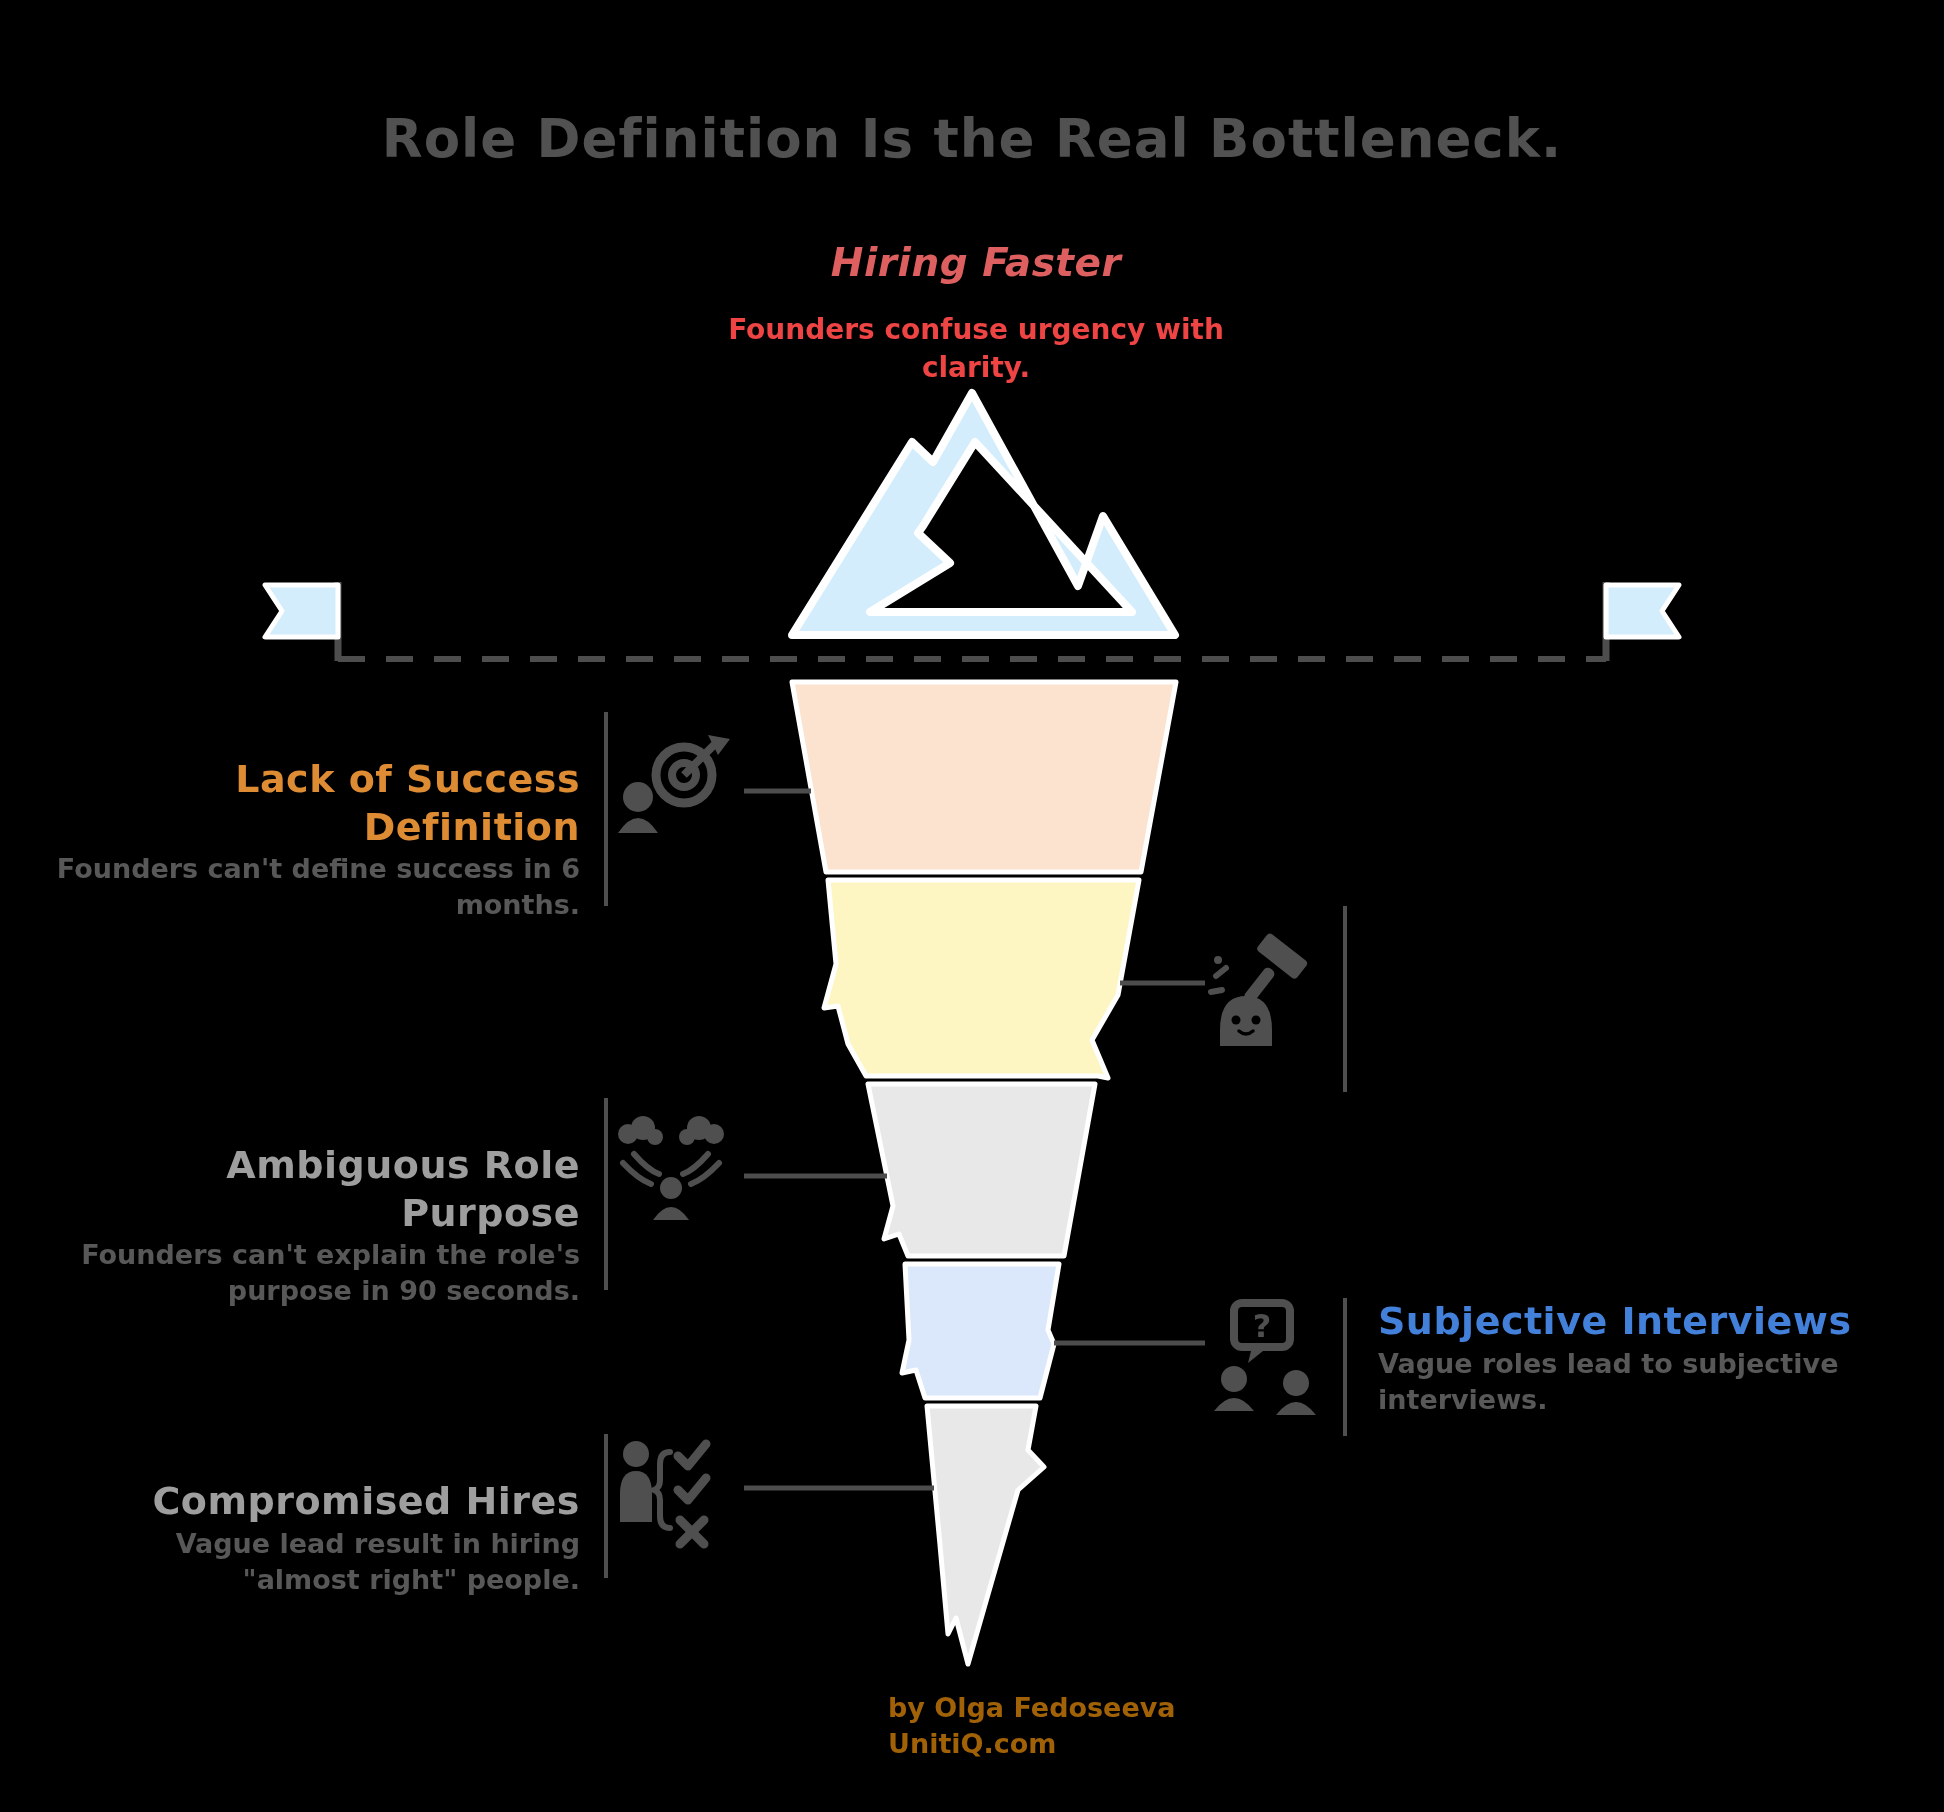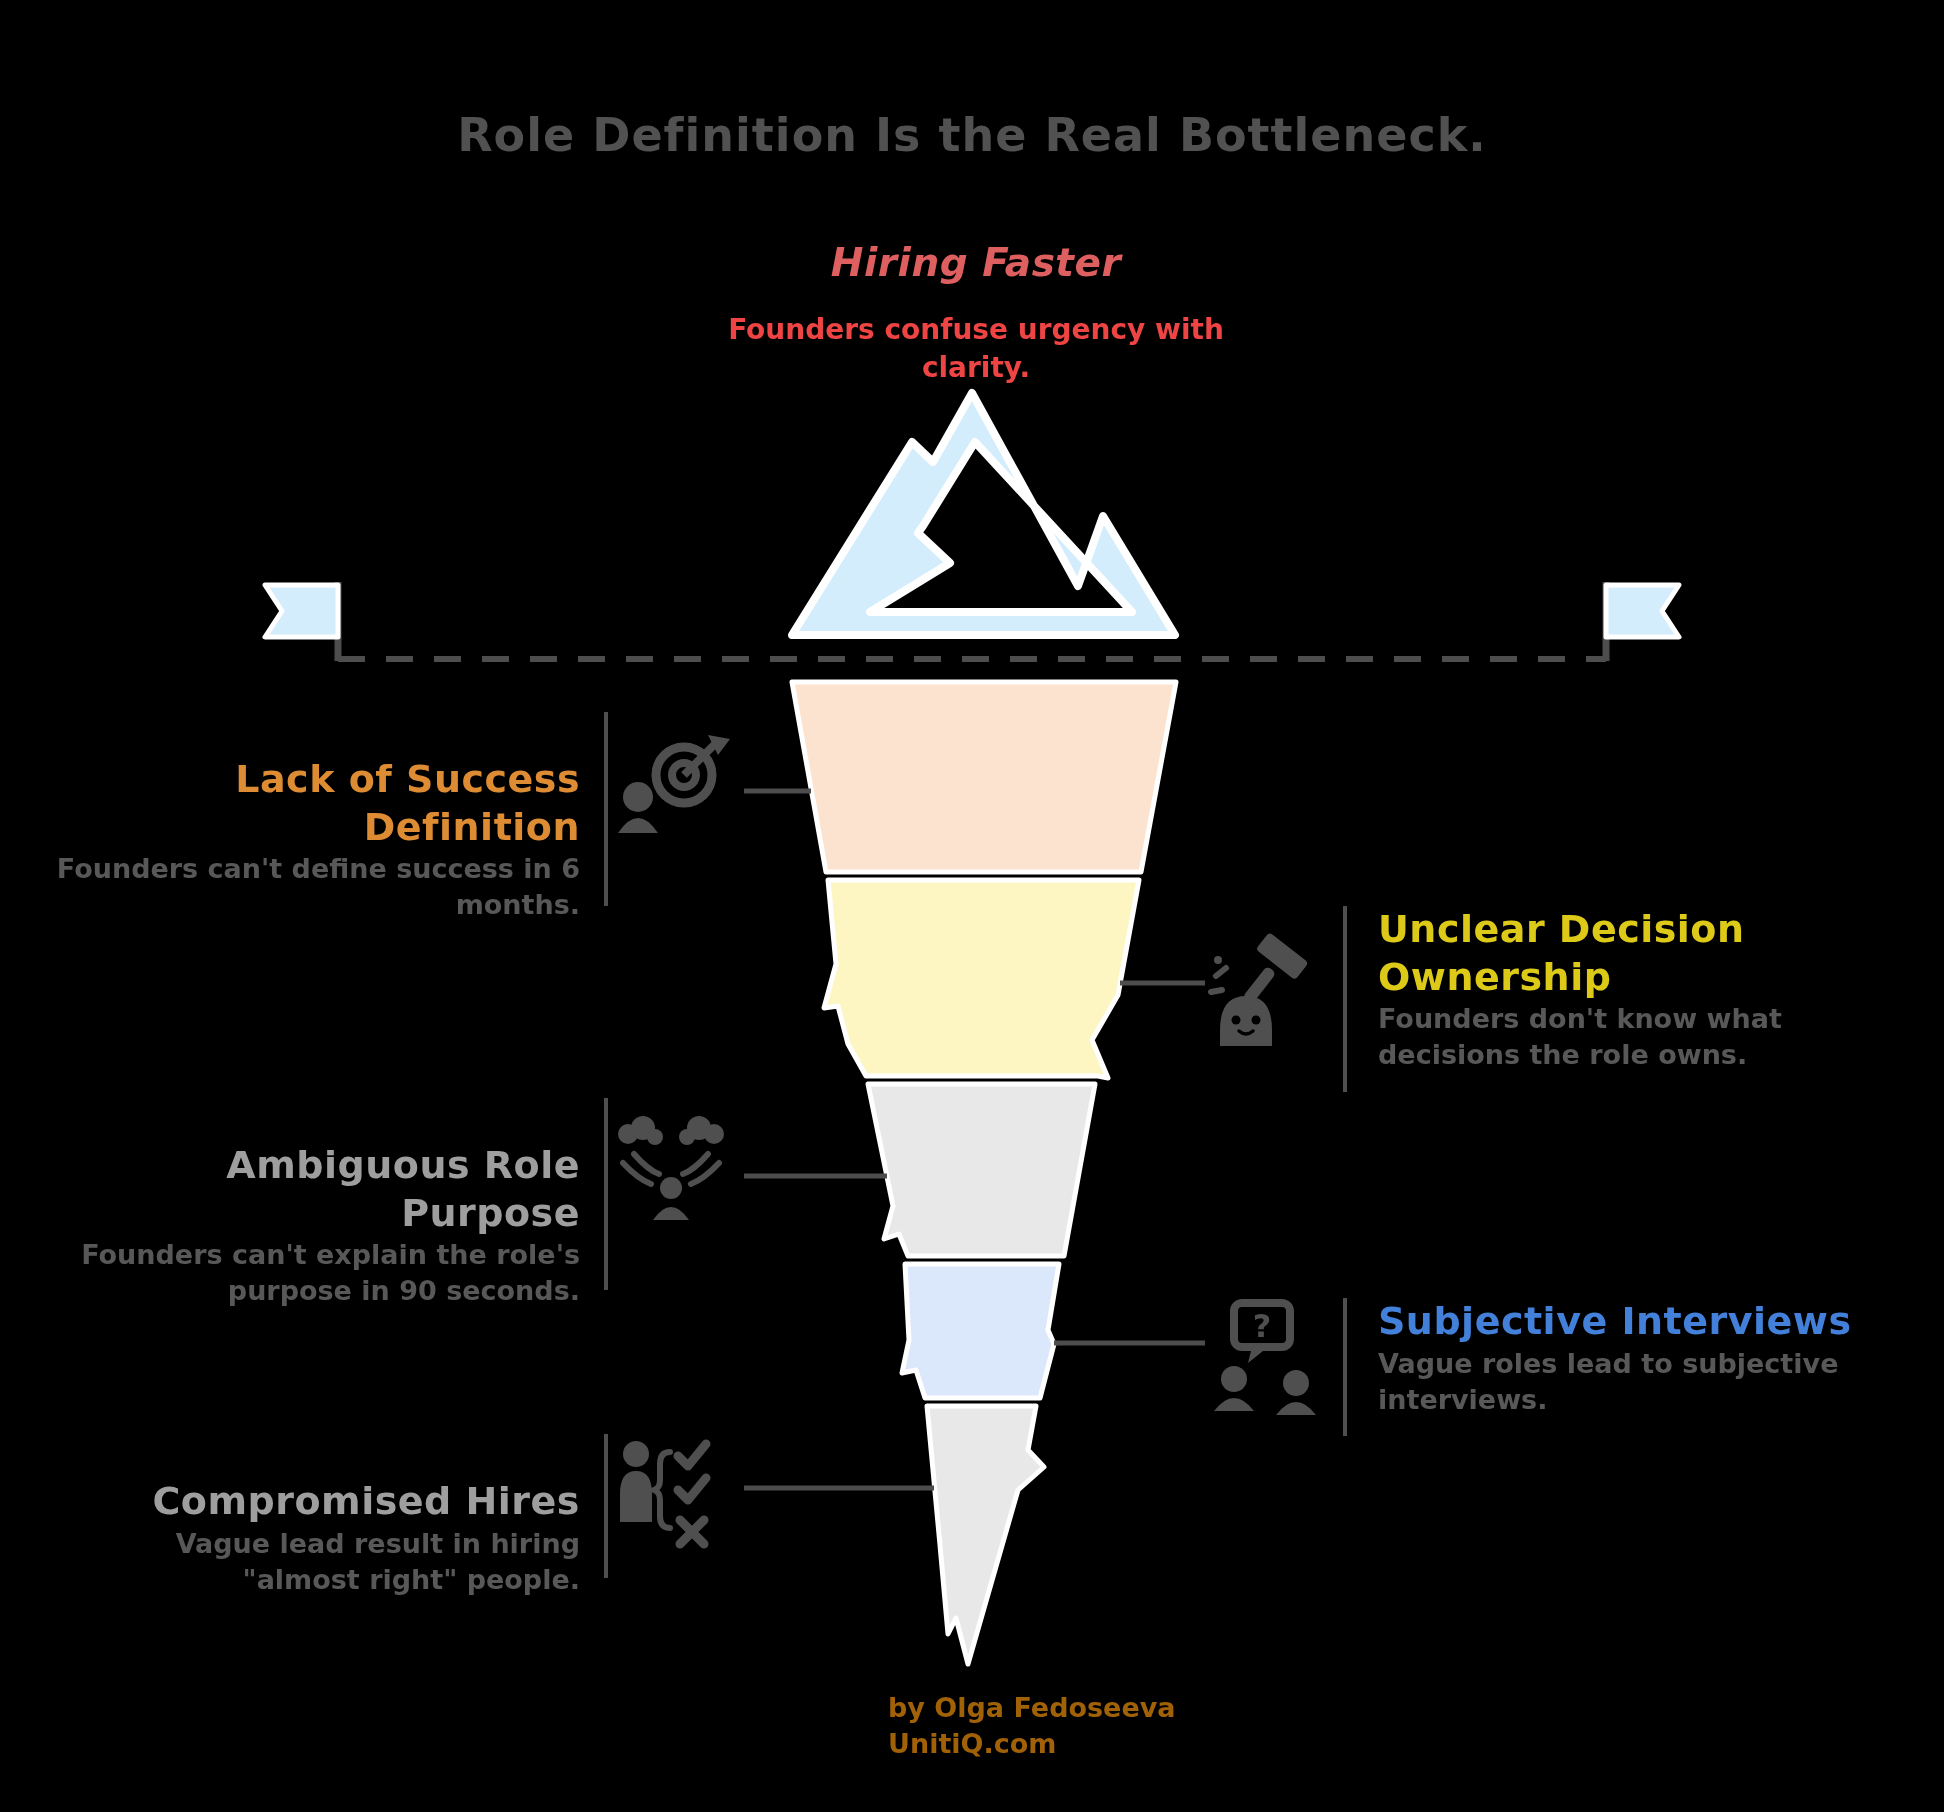--- a/index.html
+++ b/index.html
@@ -11,21 +11,21 @@
     background: #000;
     overflow: hidden;
   }
   .abs { position: absolute; }
   .svg-layer { position: absolute; left: 0; top: 0; width: 1944px; height: 1812px; }
 
   .title {
     position: absolute;
     top: 108px; left: 0; width: 100%;
     text-align: center;
-    font-size: 46px;
+    font-size: 53px;
     font-weight: bold;
     letter-spacing: 1px;
     color: #515151;
   }
 
   .surface-block {
     position: absolute;
     top: 240px; left: 726px; width: 500px;
     text-align: center;
   }
@@ -139,24 +139,20 @@
   </div>
   <svg class="abs" style="left:612px; top:733px" width="122" height="118" viewBox="0 0 122 118">
     <circle cx="72" cy="42" r="28" fill="none" stroke="#4f4f4f" stroke-width="9"></circle>
     <circle cx="72" cy="42" r="12" fill="none" stroke="#4f4f4f" stroke-width="8"></circle>
     <line x1="72" y1="42" x2="104" y2="10" stroke="#4f4f4f" stroke-width="8"></line>
     <polygon points="96,2 118,6 106,22" fill="#4f4f4f"></polygon>
     <circle cx="26" cy="64" r="15" fill="#4f4f4f"></circle>
     <path d="M6,100 Q26,70 46,100 Z" fill="#4f4f4f"></path>
   </svg>
 
-  <div class="section right s2" style="top:906px">
-    <div class="section-heading" style="color: rgb(221, 202, 24);">Unclear Decision Ownership</div>
-    <div class="section-desc">Founders don't know what decisions the role owns.</div>
-  </div>
   <svg class="abs" style="left:1208px; top:928px" width="118" height="132" viewBox="0 0 118 132">
     <g transform="rotate(38 70 35)">
       <rect x="44" y="16" width="50" height="22" rx="4" fill="#4f4f4f"></rect>
       <rect x="63" y="44" width="12" height="40" rx="5" fill="#4f4f4f"></rect>
     </g>
     <line x1="8" y1="48" x2="18" y2="40" stroke="#4f4f4f" stroke-width="6" stroke-linecap="round"></line>
     <line x1="3" y1="64" x2="14" y2="62" stroke="#4f4f4f" stroke-width="6" stroke-linecap="round"></line>
     <circle cx="10" cy="32" r="4" fill="#4f4f4f"></circle>
     <path d="M12,118 L12,102 Q12,68 38,68 Q64,68 64,102 L64,118 Z" fill="#4f4f4f"></path>
     <circle cx="28" cy="92" r="4.5" fill="#000000"></circle>

